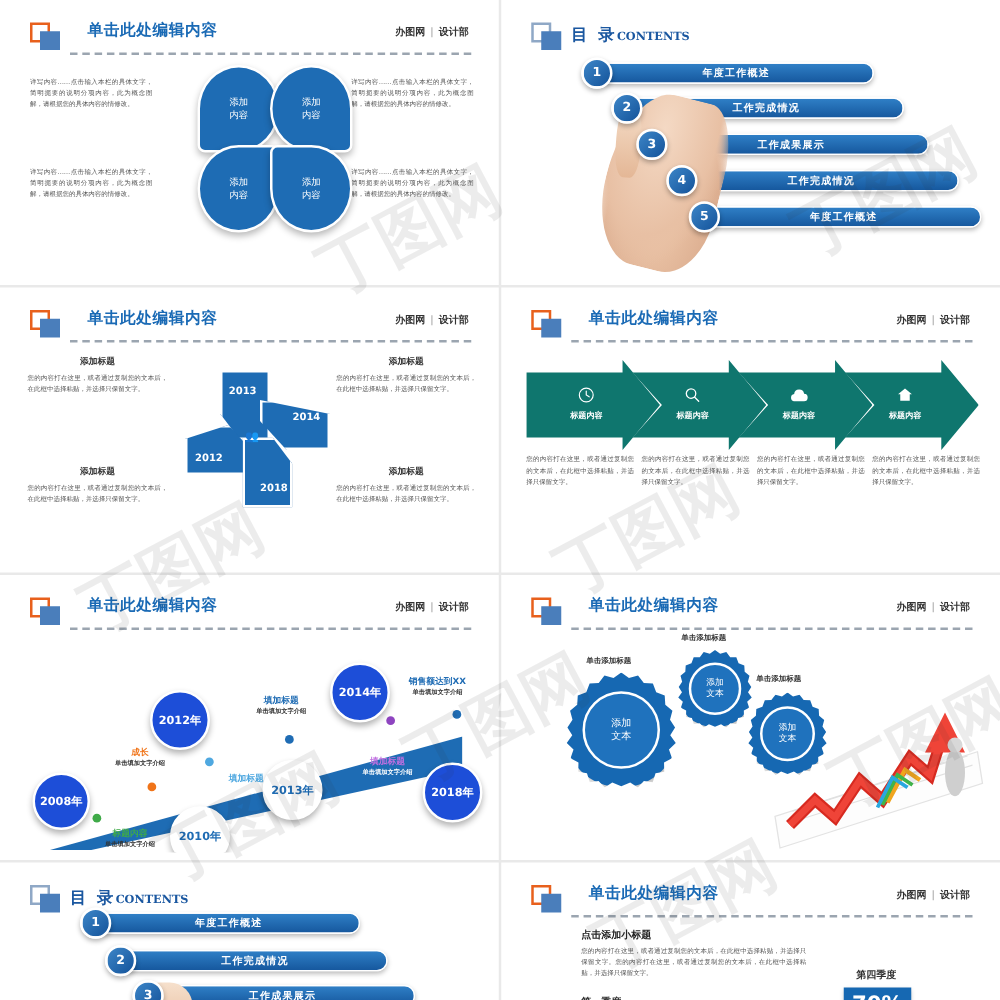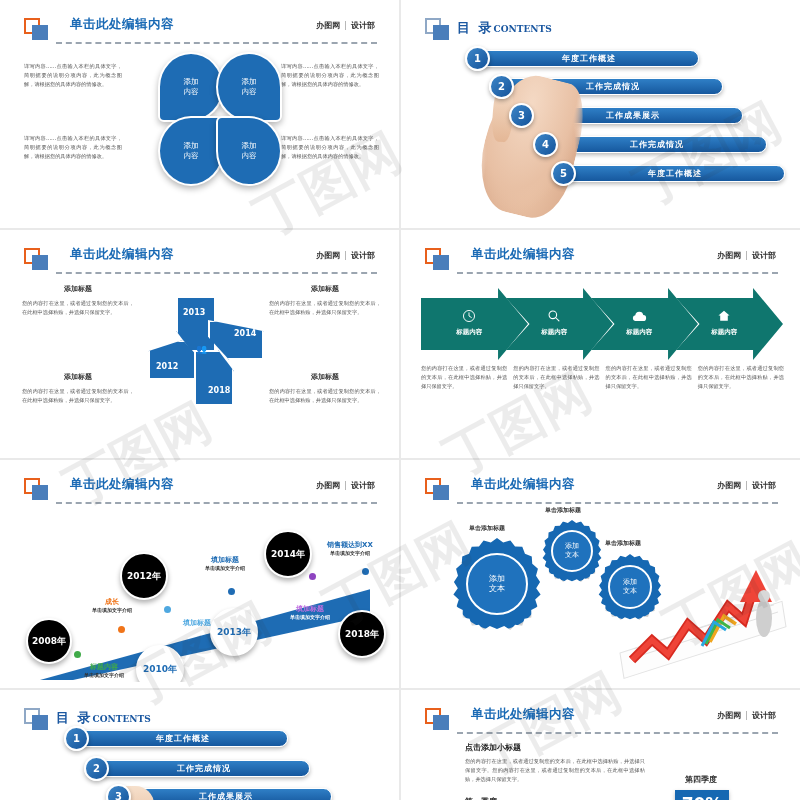--- a/index.html
+++ b/index.html
@@ -164,21 +164,21 @@
     border-radius: 0 0 0 0;
     clip-path: polygon(0 100%, 100% 16%, 100% 40%, 10% 100%);
     filter: drop-shadow(1px 3px 4px rgba(0,0,0,.25));
   }
   .bub {
     position: absolute; border-radius: 50%;
     display: flex; align-items: center; justify-content: center;
     font-weight: 700; box-shadow: 0 3px 5px rgba(0,0,0,.3);
     border: 2.5px solid #fff;
   }
-  .bub.blue { background: #000000; color: #fff; }
+  .bub.blue { background: #1d4ed8; color: #fff; }
   .bub.white { background: #fff; color: #1f6cb4; }
   .dot { position: absolute; width: 7px; height: 7px; border-radius: 50%; }
   .tl-lab { position: absolute; text-align: center; }
   .tl-lab .t { font-size: 7px; font-weight: 700; }
   .tl-lab .s { font-size: 5px; font-weight: 700; color: #333; }
 
   
   .gear {
     position: absolute; border-radius: 50%;
     background: #1668b2;

